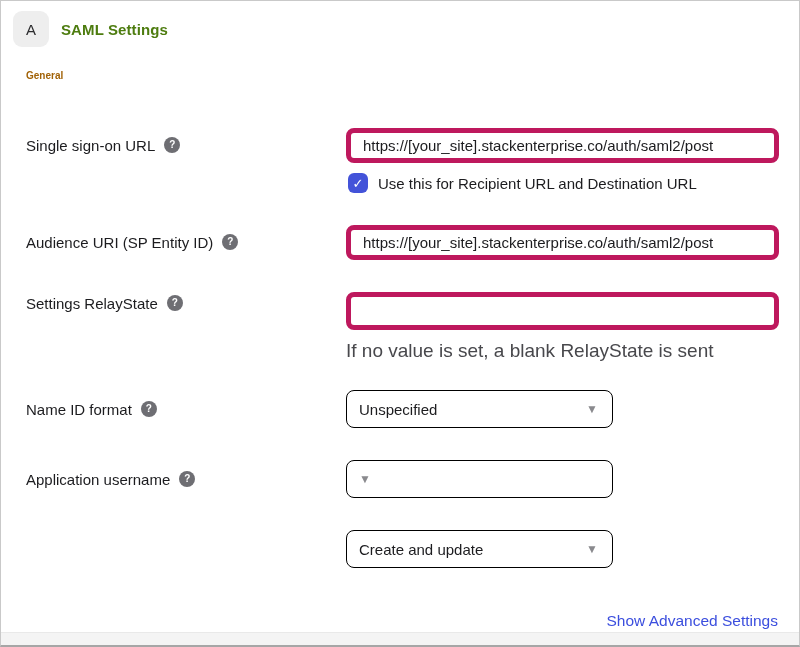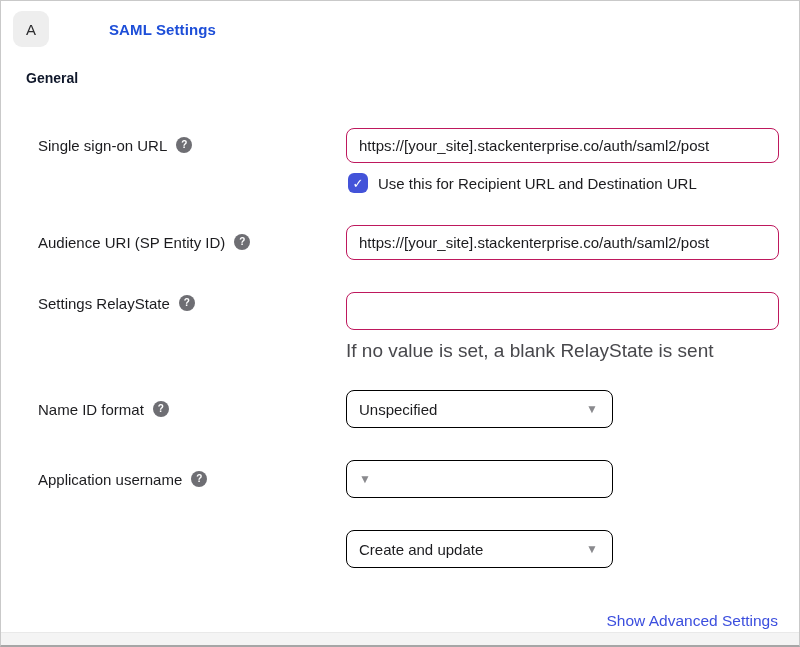--- a/index.html
+++ b/index.html
@@ -23,55 +23,53 @@
   .header-badge {
     left: 12px; top: 10px;
     width: 36px; height: 36px;
     background: #eeeeee;
     border-radius: 9px;
     display: flex; align-items: center; justify-content: center;
     font-size: 15px; color: #2c2c2e; font-weight: 500;
   }
   .header-title {
     left: 60px; top: 20px;
-    font-size: 15px; font-weight: 600; color: #1d4ed8;
+    font-size: 15px; font-weight: 600; color: #4d7c0f;
     letter-spacing: .1px;
-    margin-left: 48px;
   }
 
   
   .section-title {
     left: 25px; top: 69px;
-    font-size: 14px; font-weight: 700; color: #0f172a;
+    font-size: 10px; font-weight: 700; color: #a16207;
   }
 
   
   .field-label {
     left: 25px;
     display: flex; align-items: center; gap: 9px;
     font-size: 15px; color: #1c1c1f;
     height: 20px;
-    margin-left: 12px;
   }
   .help-icon {
     width: 16px; height: 16px;
     border-radius: 50%;
     background: #6e6e73;
     color: #ffffff;
     font-size: 10px; font-weight: 700;
     display: inline-flex; align-items: center; justify-content: center;
     line-height: 1;
     cursor: default;
     flex: 0 0 auto;
   }
 
   
   .text-input {
     left: 345px; width: 433px; height: 35px;
-    border: 1px solid #be185d;
+    border: 5px solid #be185d;
     border-radius: 8px;
     padding: 0 12px;
     font-family: "Liberation Sans", "DejaVu Sans", sans-serif;
     font-size: 15px; color: #1c1c1f;
     background: #ffffff;
     outline: none;
   }
   .text-input.tall { height: 38px; }
 
   

